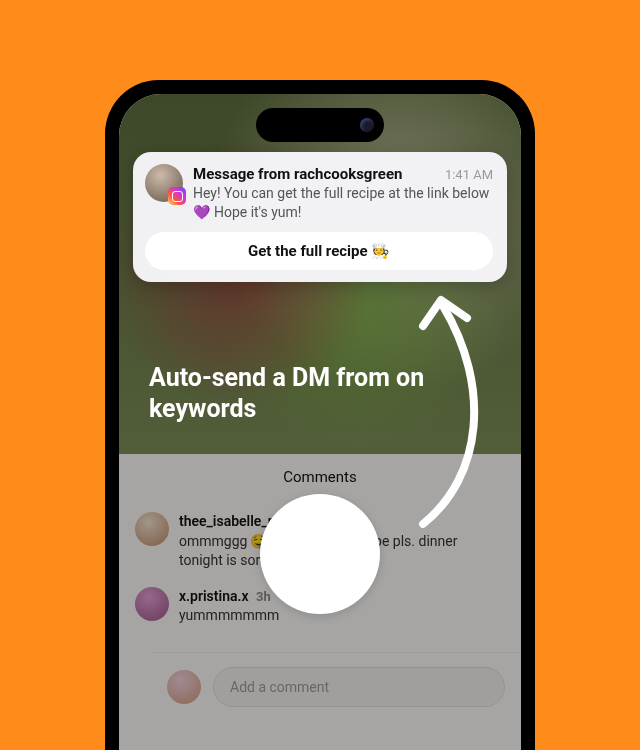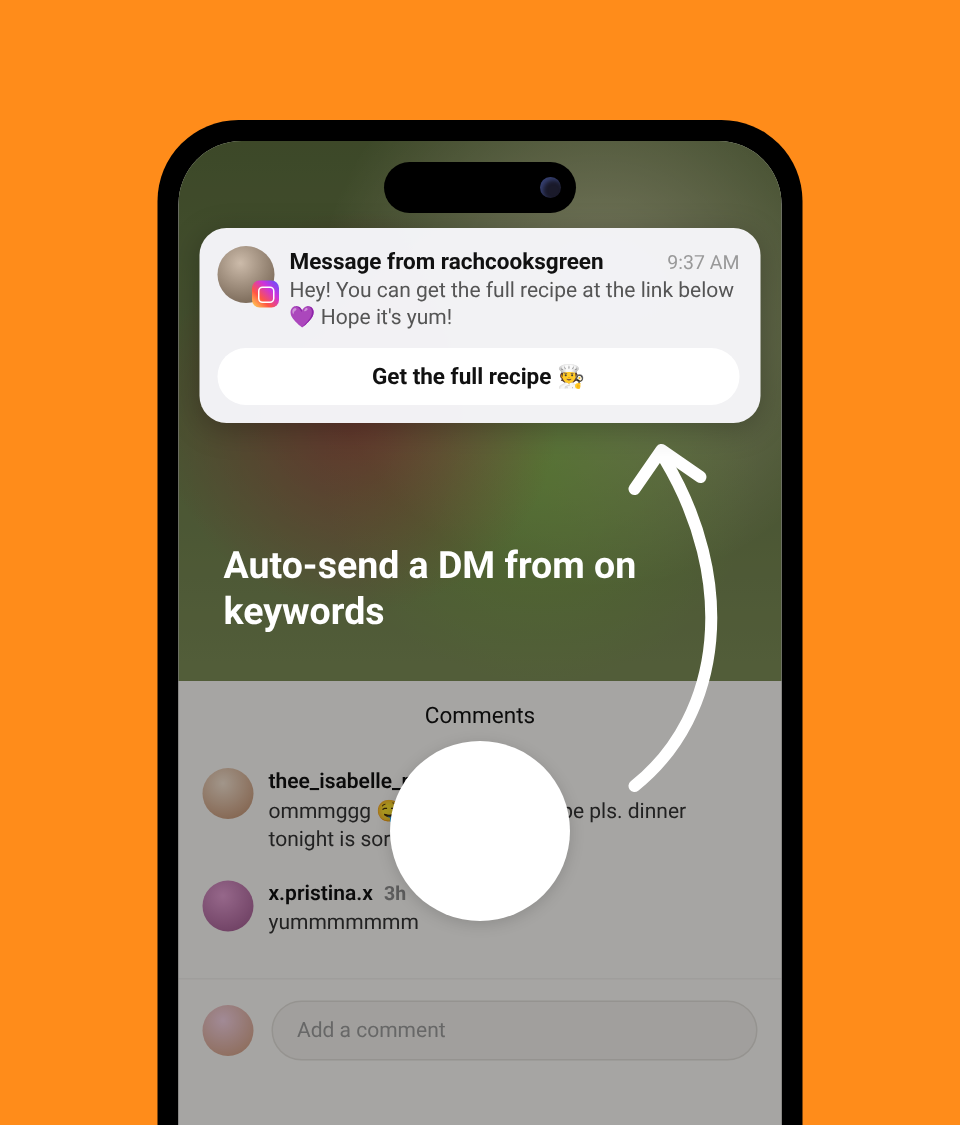--- a/index.html
+++ b/index.html
@@ -168,20 +168,21 @@
   .c-head { color: #111; }
   .c-user { font-weight: 600; }
   .c-time { color: #888; font-weight: 700; margin-left: 4px; font-size: 13px; }
   .add-comment {
     display: flex;
     gap: 12px;
     padding: 14px 16px;
     align-items: center;
     margin-top: 18px;
     border-top: 1px solid rgba(0,0,0,0.04);
+    margin-left: 32px;
   }
   .add-box {
     flex: 1;
     background: #edebe7;
     border: 1px solid #dcd9d4;
     border-radius: 22px;
     height: 40px;
     display: flex;
     align-items: center;
     padding: 0 16px;
@@ -257,21 +258,21 @@
     <div class="touch-circle"></div>
 
     <div class="notif">
       <div class="notif-row">
         <div class="notif-avatar">
           <div class="notif-appbadge"></div>
         </div>
         <div class="notif-body">
           <div class="notif-head">
             <span class="notif-title">Message from rachcooksgreen</span>
-            <span class="notif-time">9:37 AM</span>
+            <span class="notif-time">1:41 AM</span>
           </div>
           <div>Hey! You can get the full recipe at the link below 💜 Hope it's yum!</div>
         </div>
       </div>
       <div class="notif-btn">Get the full recipe 🧑‍🍳</div>
     </div>
 
   </div>
 </div>
 

